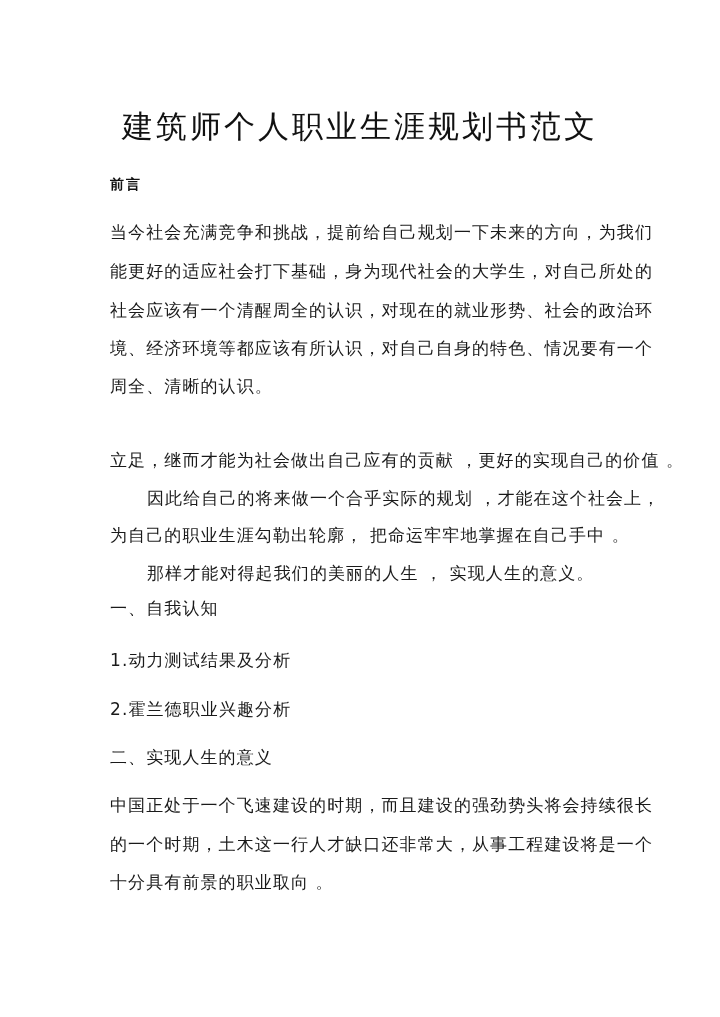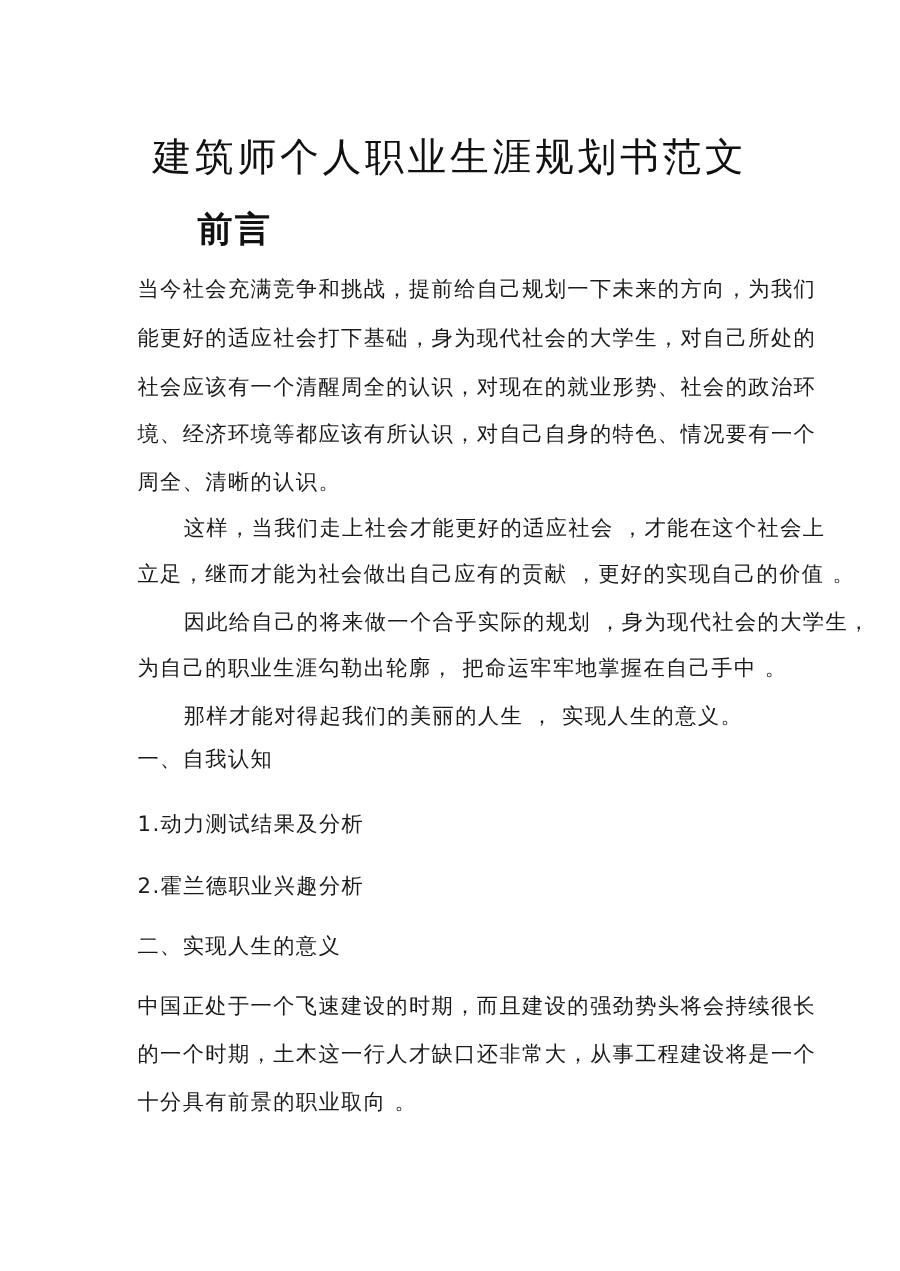--- a/index.html
+++ b/index.html
@@ -3,41 +3,40 @@
 <meta charset="utf-8">
 <style>
   html, body { margin: 0; padding: 0; background: #ffffff; }
   body { width: 720px; height: 1017px; position: relative; overflow: hidden;
          font-family: "DejaVu Sans", "Liberation Sans", sans-serif; color: #111; }
   .page { position: absolute; left: 0; top: 0; width: 720px; height: 1017px; background: #fff; }
   .title { position: absolute; left: 0; width: 720px; top: 106px; text-align: center;
            font-family: "DejaVu Serif", "Liberation Serif", serif; font-size: 31px;
            letter-spacing: 3px; color: #111; line-height: 40px; }
   .heading { position: absolute; left: 110px; top: 168px;
-             font-family: "DejaVu Serif", "Liberation Serif", serif; font-size: 28px;
-             font-weight: bold; letter-spacing: 2px; line-height: 32px; margin-left: 48px; }
+             font-family: "DejaVu Serif", "Liberation Serif", serif; font-size: 14px;
+             font-weight: bold; letter-spacing: 2px; line-height: 32px; }
   .line { position: absolute; left: 110px; font-size: 17px; line-height: 24px;
           white-space: nowrap; color: #1a1a1a; letter-spacing: 1.1px; text-align: center; }
   .indent { left: 147px; }
 </style>
 </head>
 <body>
 
 <div class="page">
   <div class="title">建筑师个人职业生涯规划书范文</div>
   <div class="heading">前言</div>
 
   <div class="line" style="top:220px">当今社会充满竞争和挑战，提前给自己规划一下未来的方向，为我们</div>
   <div class="line" style="top:259px">能更好的适应社会打下基础，身为现代社会的大学生，对自己所处的</div>
   <div class="line" style="top:298px">社会应该有一个清醒周全的认识，对现在的就业形势、社会的政治环</div>
   <div class="line" style="top:336px">境、经济环境等都应该有所认识，对自己自身的特色、情况要有一个</div>
   <div class="line" style="top:374px">周全、清晰的认识。</div>
-  <div class="line indent" style="top:411px">这样，当我们走上社会才能更好的适应社会 ，才能在这个社会上</div>
   <div class="line" style="top:448px">立足，继而才能为社会做出自己应有的贡献 ，更好的实现自己的价值 。</div>
-  <div class="line indent" style="top:486px">因此给自己的将来做一个合乎实际的规划 ，身为现代社会的大学生，</div>
+  <div class="line indent" style="top:486px">因此给自己的将来做一个合乎实际的规划 ，才能在这个社会上，</div>
   <div class="line" style="top:523px">为自己的职业生涯勾勒出轮廓， 把命运牢牢地掌握在自己手中 。</div>
   <div class="line indent" style="top:561px">那样才能对得起我们的美丽的人生 ， 实现人生的意义。</div>
 
   <div class="line" style="top:596px">一、自我认知</div>
   <div class="line" style="top:648px">1.动力测试结果及分析</div>
   <div class="line" style="top:697px">2.霍兰德职业兴趣分析</div>
   <div class="line" style="top:745px">二、实现人生的意义</div>
 
   <div class="line" style="top:793px">中国正处于一个飞速建设的时期，而且建设的强劲势头将会持续很长</div>
   <div class="line" style="top:832px">的一个时期，土木这一行人才缺口还非常大，从事工程建设将是一个</div>

